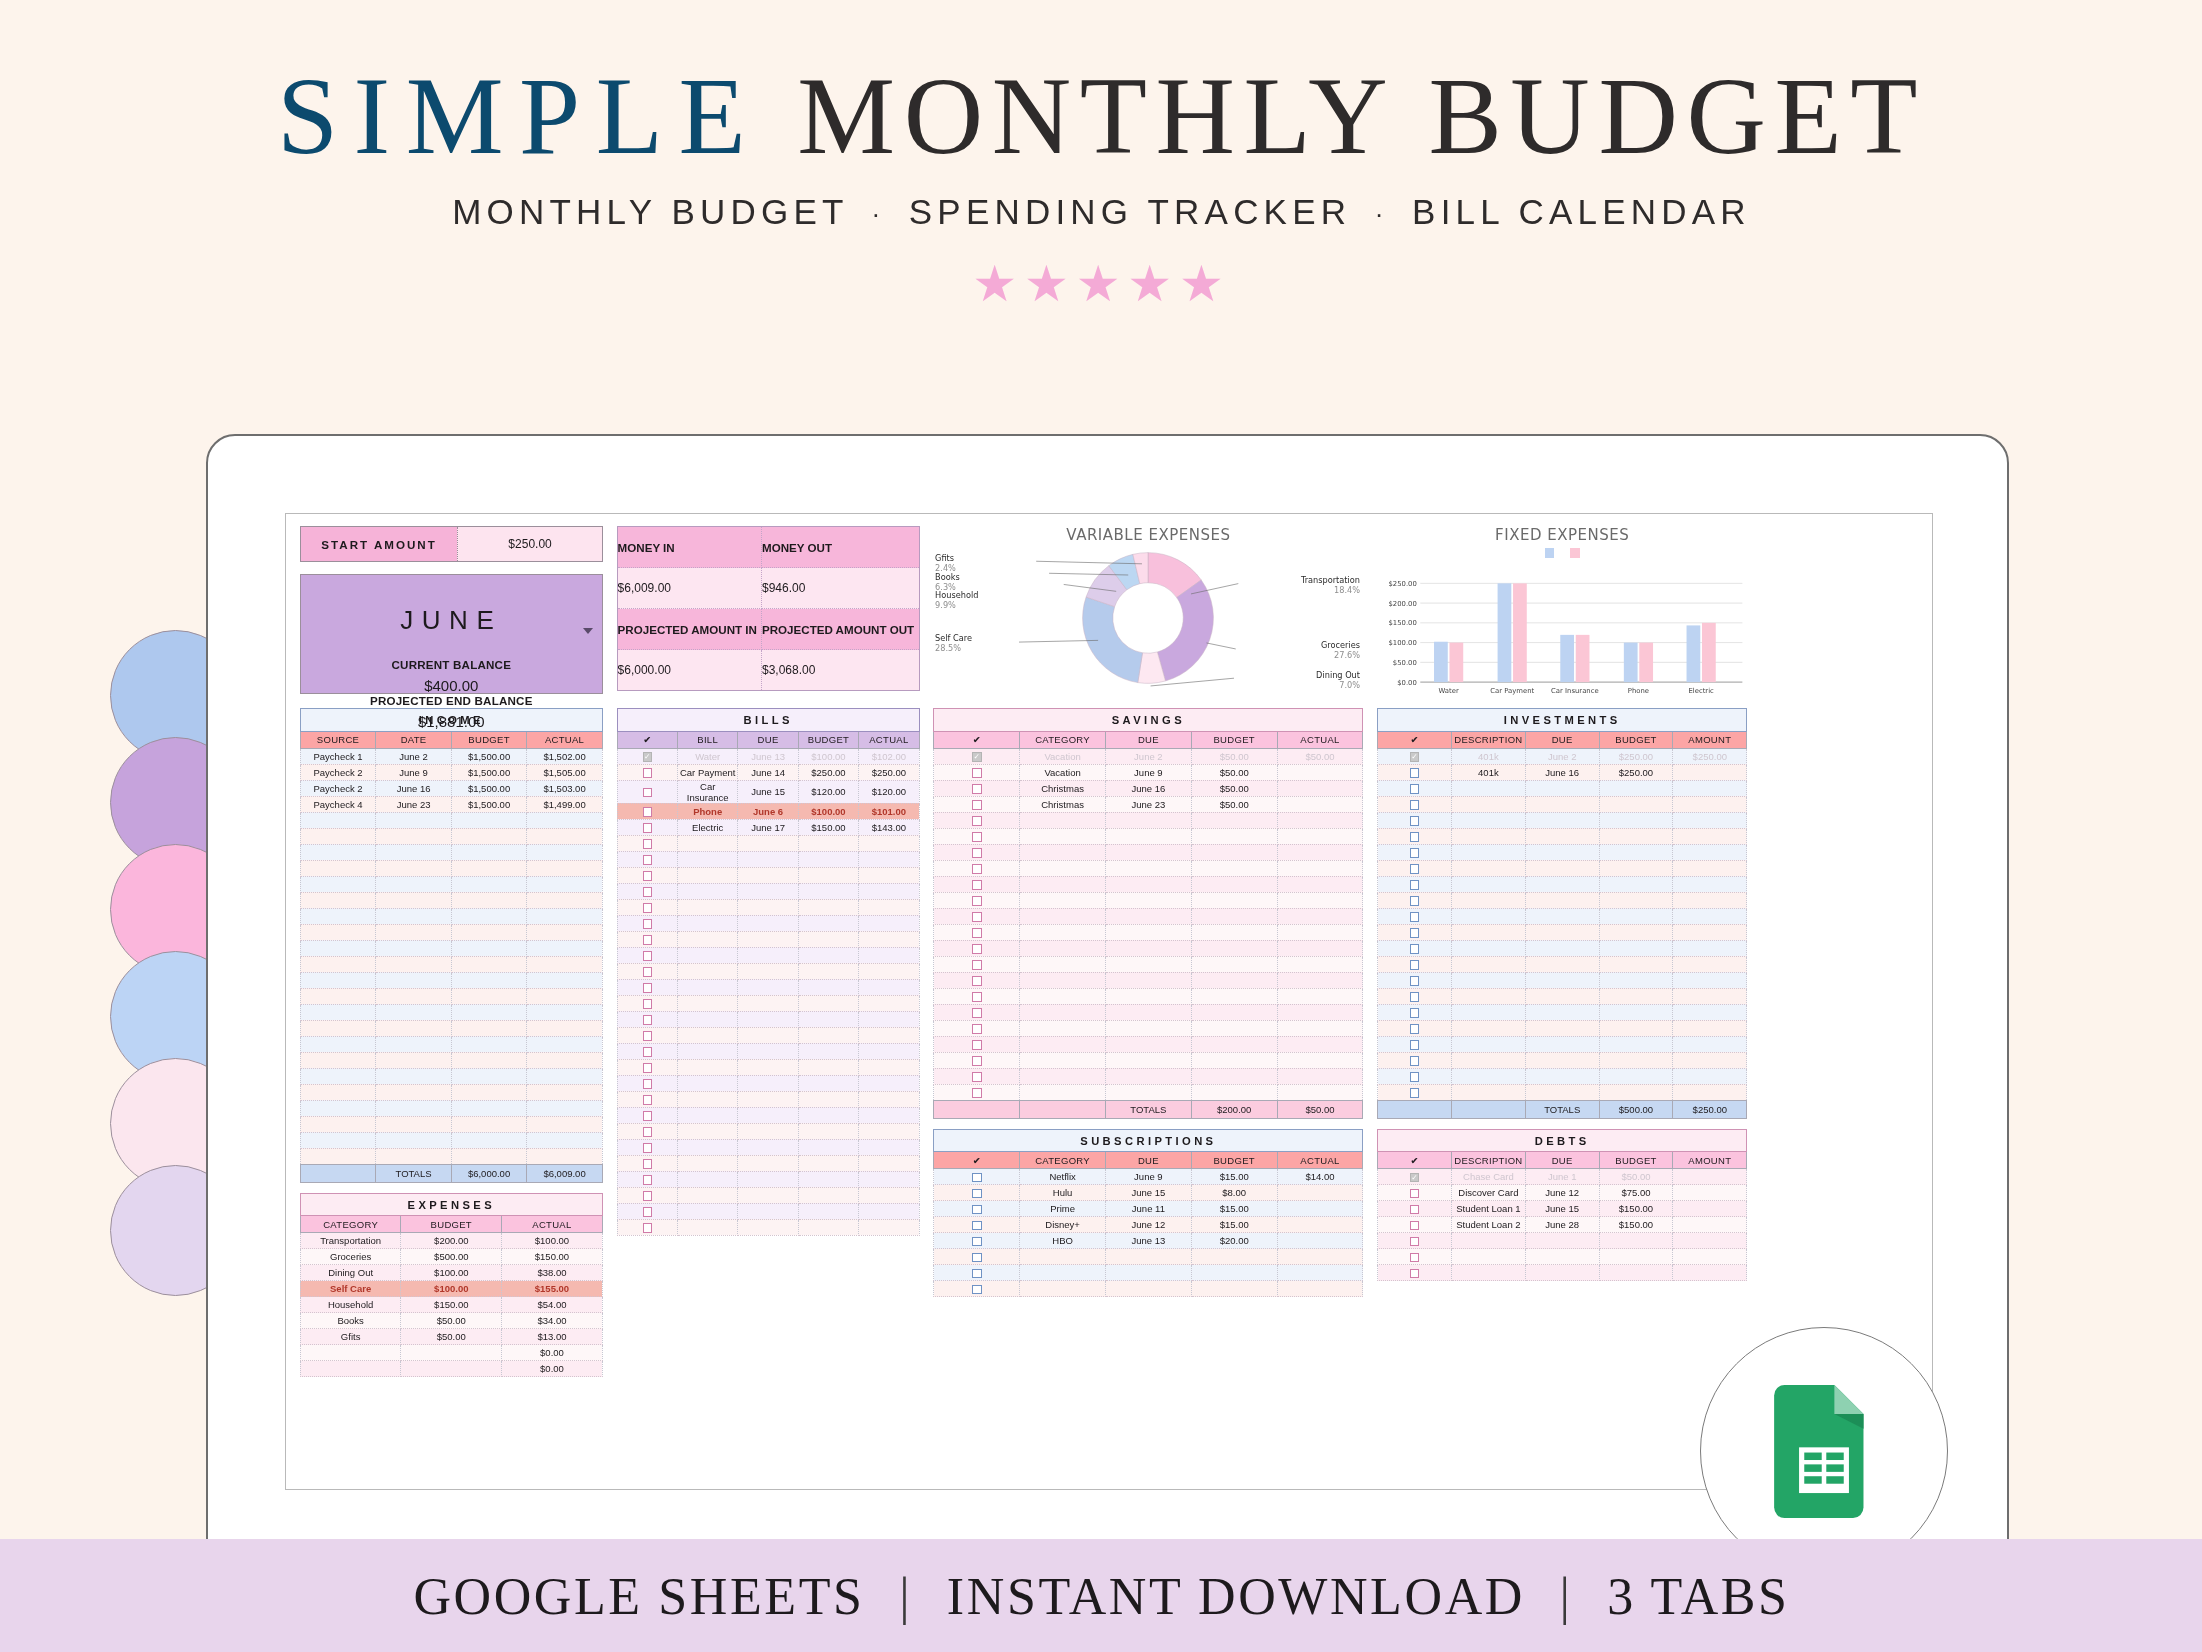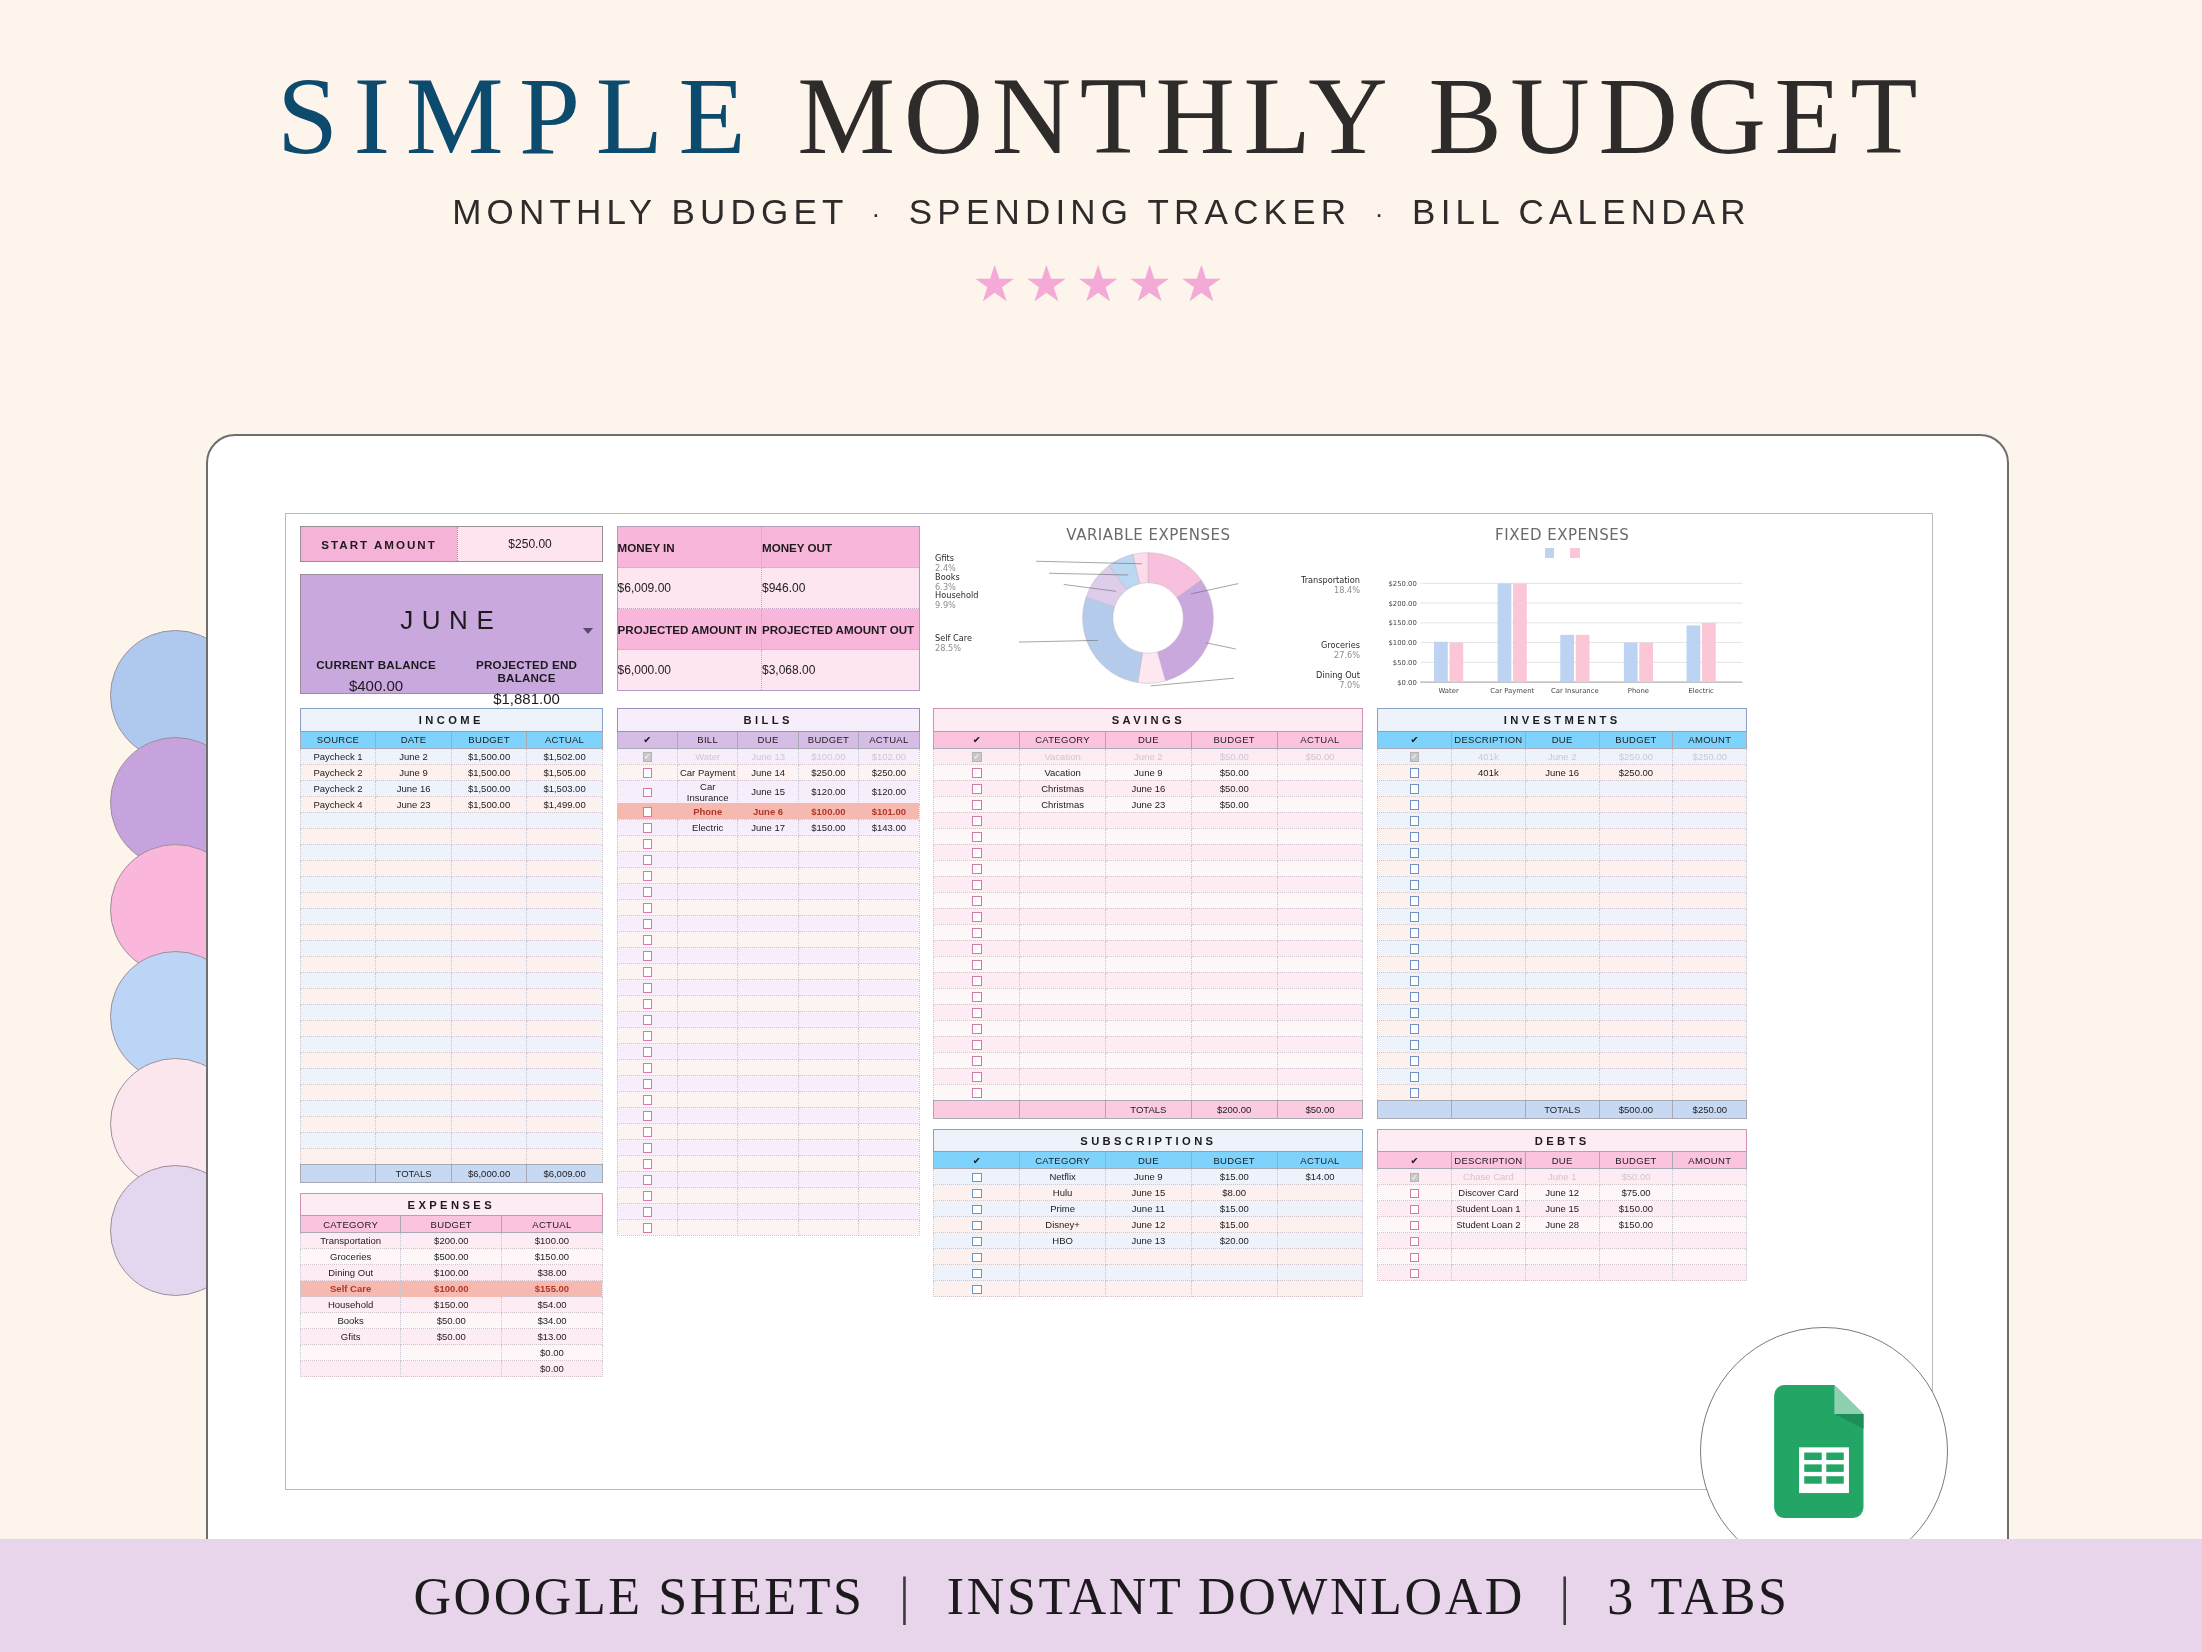--- a/index.html
+++ b/index.html
@@ -88,21 +88,21 @@
   }
   .month-name {
     margin-top: 30px; font-size: 26px; letter-spacing: 8.6px;
     color: #1d1a1d; font-weight: 300;
   }
   .month-caret {
     position: absolute; right: 8.6px; top: 53px;
     width: 0; height: 0; border-left: 5.2px solid transparent;
     border-right: 5.2px solid transparent; border-top: 6px solid #5a4a6a;
   }
-  .bal-row { display: flex; width: 100%; margin-top: 22.4px; }
+  .bal-row { display: flex; width: 100%; margin-top: 22.4px; flex-direction: column; }
   .bal-cell { flex: 1; text-align: center; }
   .bal-label { font-size: 11.6px; font-weight: bold; color: #1d1a1d; letter-spacing: 0.2px; }
   .bal-val { font-size: 15px; color: #1d1a1d; margin-top: 6px; }
 
   
   .money-tbl { width: 100%; border-collapse: collapse; border: 0.9px solid #b79bbf; }
   .money-tbl td {
     height: 41px; border: 0.9px dotted #c4a5c9;
     font-size: 12px; color: #1d1a1d;
   }
@@ -136,21 +136,21 @@
   .tbl td {
     font-size: 9.5px; height: 16px; text-align: center; color: #1d1a1d;
     border-left: 0.9px dotted #c7c7d2; border-right: 0.9px dotted #c7c7d2;
     border-bottom: 0.9px dotted #d4c4cf;
   }
   .tbl td.empty { color: transparent; }
   .tbl tr.totals td { font-size: 9.5px; height: 18px; border: 0.9px solid #a9a9b5; }
 
   
   .th-blue .sec-title td { background: #adc6ec; border: 0.9px solid #8a9fc4; }
-  .th-blue th { background: #7dd3fc; }
+  .th-blue th { background: #fca5a5; }
   .th-blue tr:nth-child(odd) td { background: #eef3fb; }
   .th-blue tr:nth-child(even) td { background: #fdf1ef; }
   .th-blue tr.totals td { background: #c6d8f2; }
 
   .th-pink .sec-title td { background: #f9b8da; border: 0.9px solid #cf92b4; }
   .th-pink th { background: #fbc3de; }
   .th-pink tr:nth-child(odd) td { background: #fdecf3; }
   .th-pink tr:nth-child(even) td { background: #fef7f8; }
   .th-pink tr.totals td { background: #fbccdf; }
 

